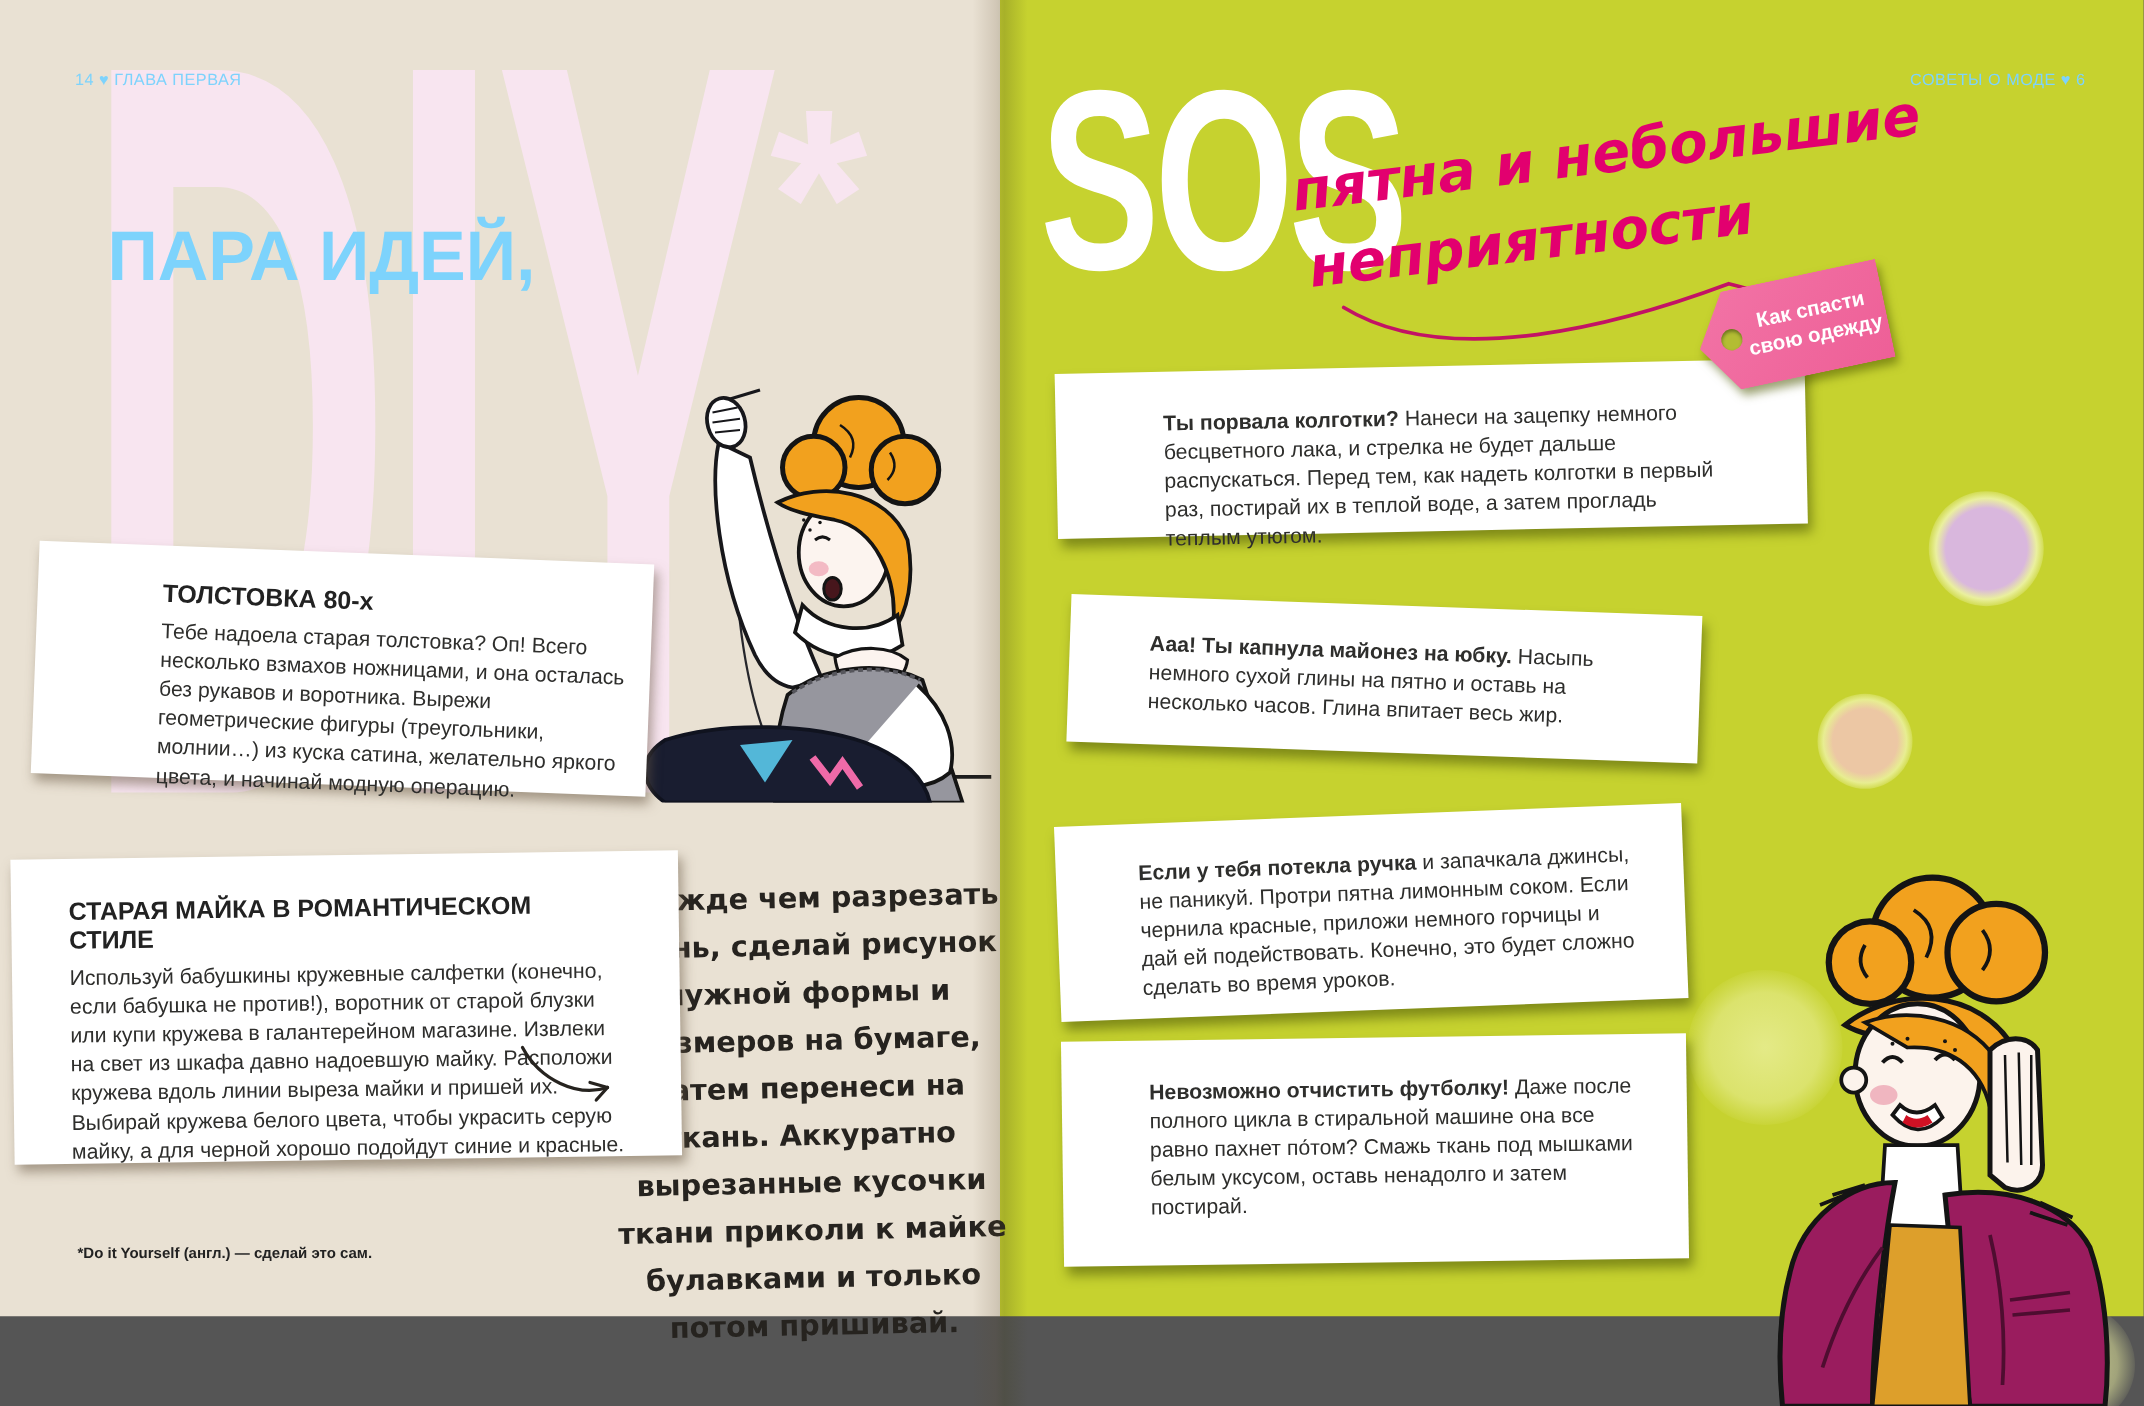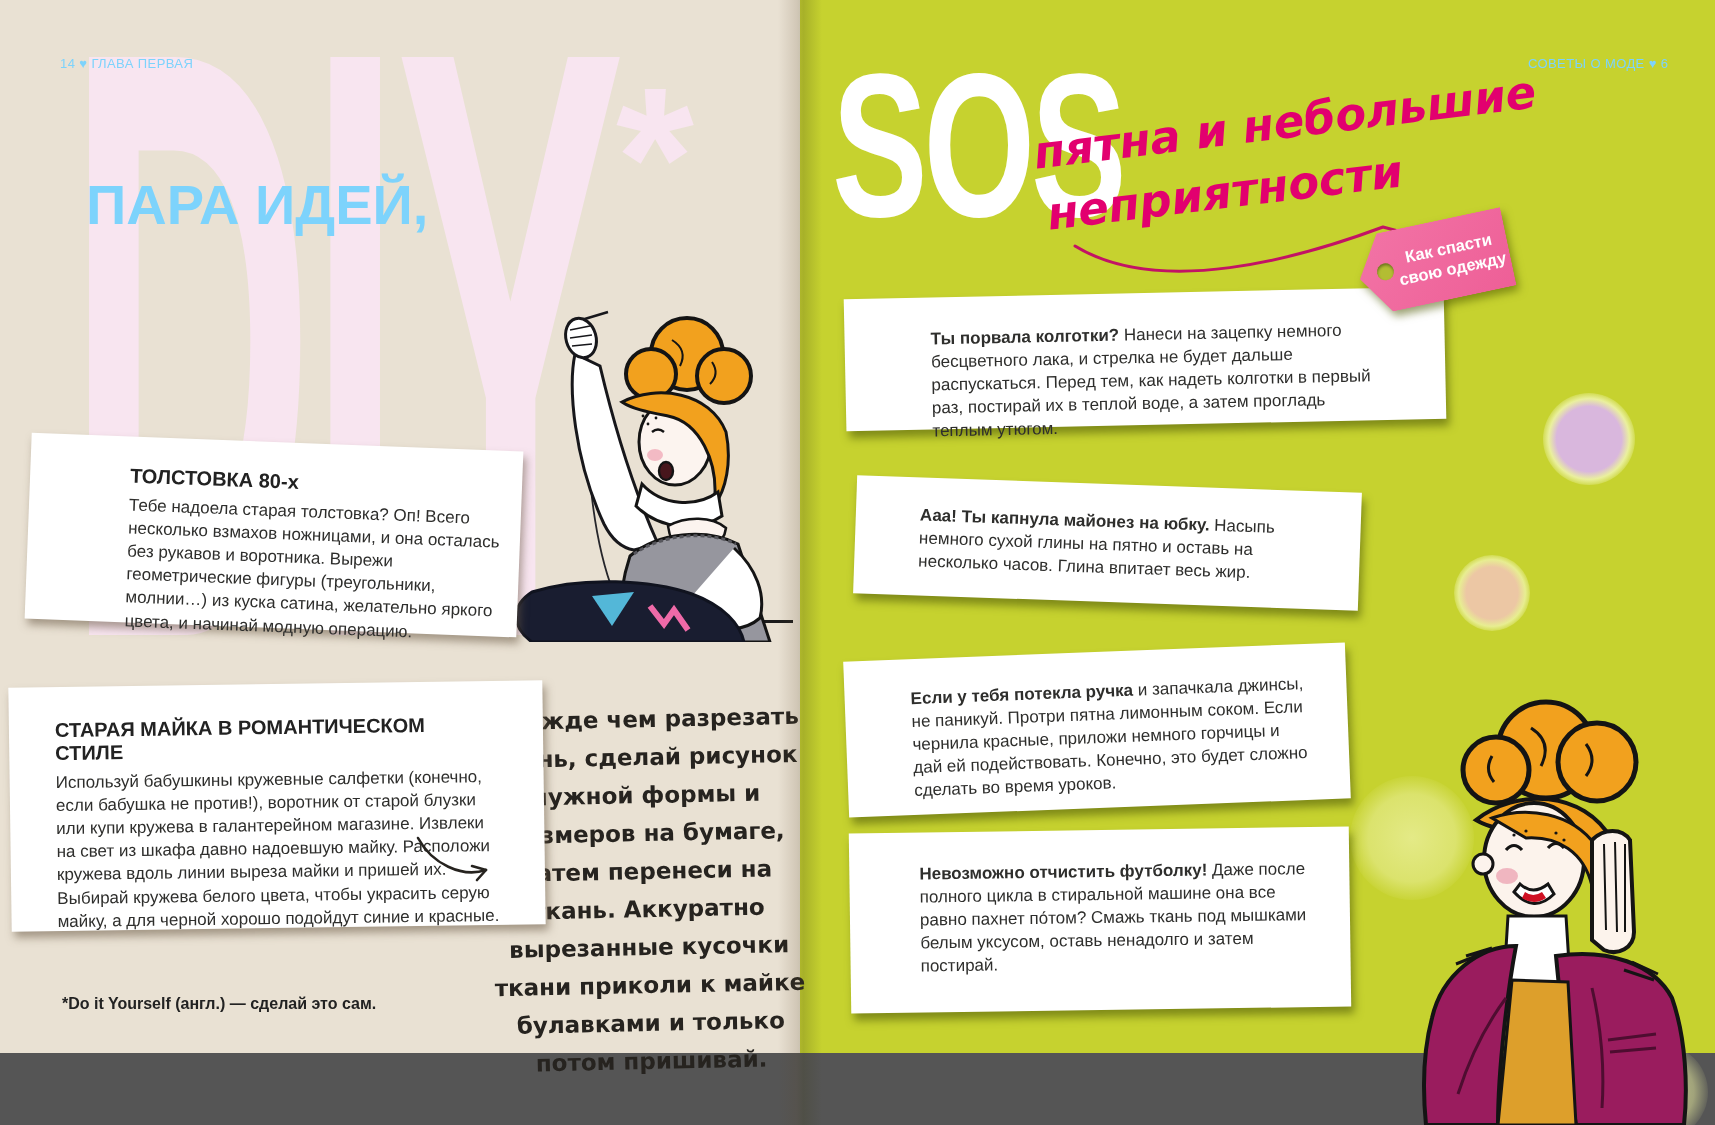--- a/index.html
+++ b/index.html
@@ -15,21 +15,21 @@
   .watermark{position:absolute;left:66px;top:-76px;font-size:840px;font-weight:bold;line-height:1;
              color:#f8e5f0;transform:scaleX(.41);transform-origin:left top;letter-spacing:-18px;z-index:1;white-space:nowrap;}
   .watermark-star{position:absolute;left:616px;top:58px;font-size:200px;font-weight:bold;color:#f8e5f0;z-index:1;line-height:1;}
   .big-title{position:absolute;left:86px;top:172px;z-index:3;color:#7dd3fc;font-weight:bold;
              font-size:56px;line-height:1.18;letter-spacing:0px;}
   .card{position:absolute;background:#ffffff;z-index:4;}
   .card-left{box-shadow:3px 6px 9px rgba(105,90,70,.55);}
   .card-right{box-shadow:3px 7px 9px rgba(70,80,5,.55);}
   .card h3{margin:0 0 6px 0;font-size:20px;color:#222;}
   .card p{margin:0;font-size:17px;line-height:1.36;color:#2e2e2c;}
-  .footnote{position:absolute;left:62px;top:995px;font-size:16px;font-weight:bold;color:#222;z-index:3;}
+  .footnote{position:absolute;left:62px;top:995px;font-size:12px;font-weight:bold;color:#222;z-index:3;}
   .table-line{position:absolute;left:520px;top:620px;width:273px;height:3px;background:#1c1c1c;z-index:2;}
   .hand-note{position:absolute;left:478px;top:700px;width:340px;z-index:3;text-align:center;
              font-family:"DejaVu Sans",sans-serif;font-weight:bold;font-size:23px;line-height:38px;
              color:#26231f;transform:rotate(-1.2deg);}
   
   .sos{position:absolute;left:832px;top:42px;font-size:205px;font-weight:bold;color:#fff;line-height:1;
        letter-spacing:-6px;transform:scaleX(.70);transform-origin:left top;z-index:1;}
   .script{position:absolute;z-index:2;color:#e2006f;font-family:"DejaVu Sans",sans-serif;
           font-style:italic;font-weight:bold;white-space:nowrap;}
   .script1{left:1032px;top:96px;font-size:45px;transform:rotate(-7deg);}

